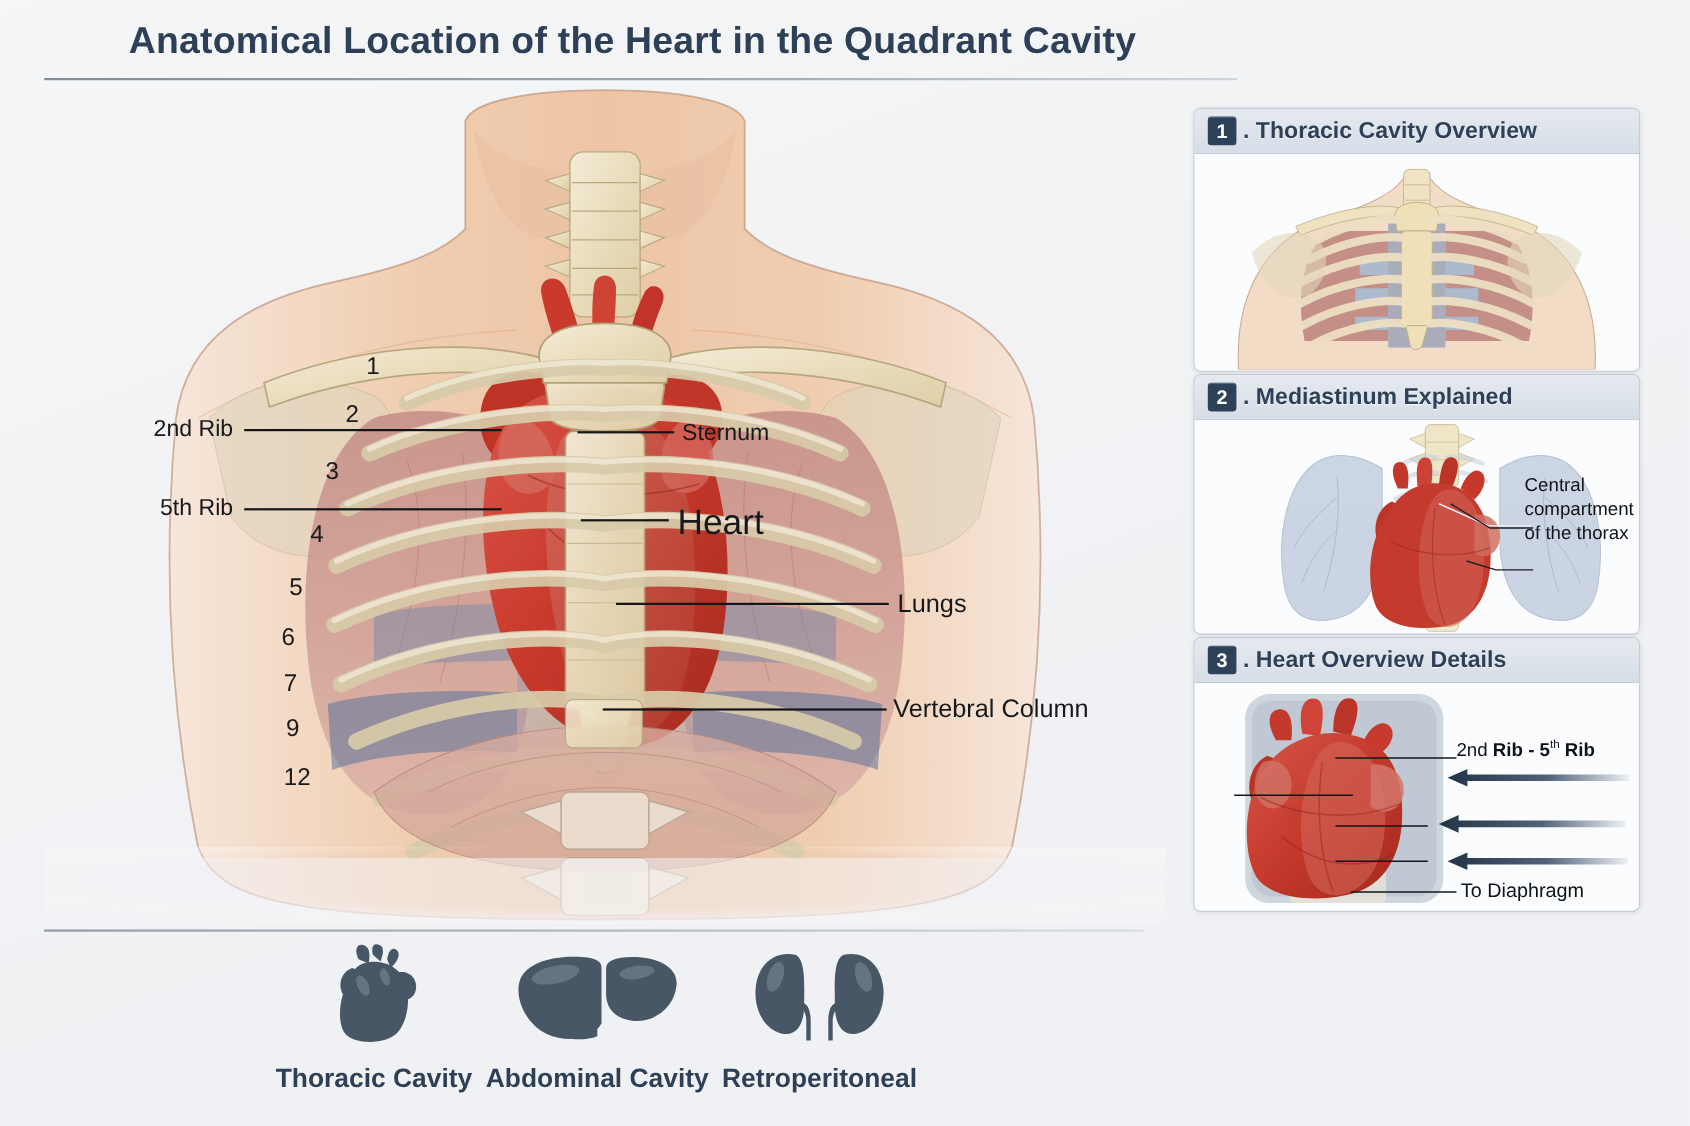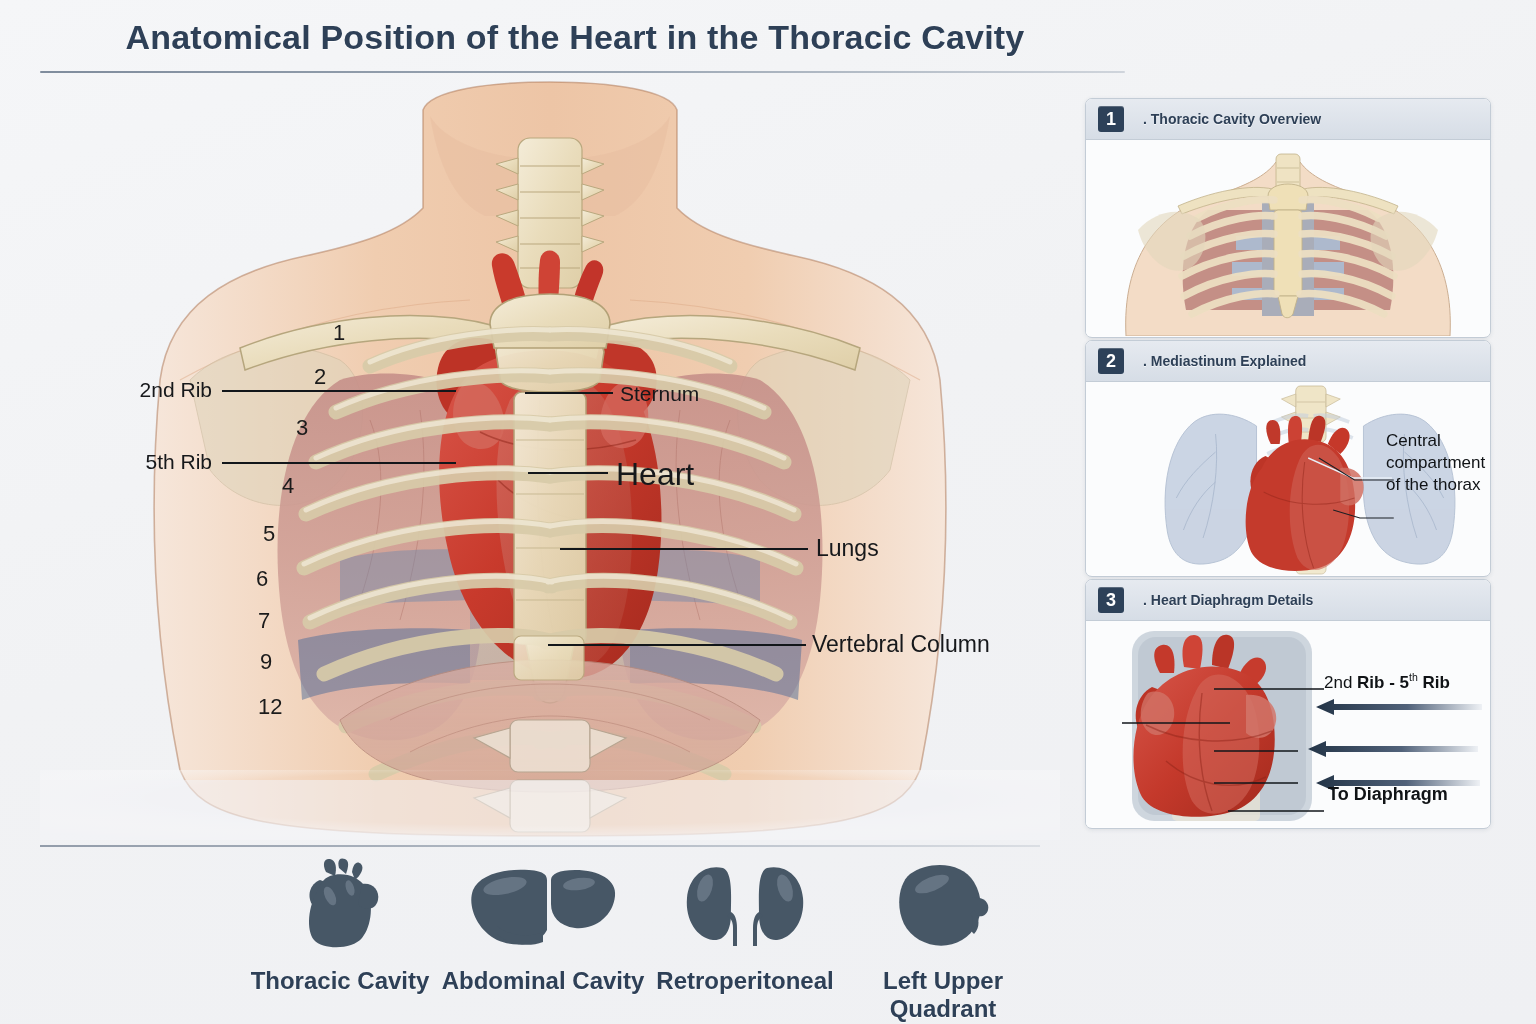--- a/index.html
+++ b/index.html
@@ -56,21 +56,21 @@
     background:linear-gradient(180deg,#e6eaf0 0%,#d6dde6 100%);
     border-bottom:1px solid #c3ccd6;
   }
   .badge{
     width:26px;height:26px;flex:0 0 26px;border-radius:3px;background:#2d4159;
     color:#fff;font-size:18px;font-weight:bold;display:flex;
     align-items:center;justify-content:center;
     box-shadow:inset 0 1px 0 rgba(255,255,255,.22);
   }
   .panel-title{
-    margin-left:19px;font-size:14px;font-weight:bold;color:#2e4057;
+    margin-left:6px;font-size:21px;font-weight:bold;color:#2e4057;
     text-shadow:0 1px 0 rgba(255,255,255,.7);
   }
   .panel-title .dot{font-weight:bold;}
   .panel-body{position:relative;background:#fbfcfd;}
   .panel-body svg{display:block;width:100%;height:100%;}
 
   .pl{position:absolute;font-size:17px;color:#101316;line-height:1.28;white-space:nowrap;}
 
   
   .legend{position:absolute;left:40px;top:855px;width:1000px;height:150px;}
@@ -81,21 +81,21 @@
     margin-top:17px;font-size:24px;font-weight:bold;color:#2e4057;
     text-shadow:0 1px 0 rgba(255,255,255,.7);
   }
   sup{font-size:.62em;vertical-align:super;}
 </style>
 </head>
 <body>
 
 <div id="stage">
 
-  <div class="title">Anatomical Position of the Heart in the Thoracic Cavity</div>
+  <div class="title">Anatomical Location of the Heart in the Quadrant Cavity</div>
   <div class="title-rule"></div>
 
   <div id="main-figure">
     <svg viewBox="0 0 1020 760" preserveAspectRatio="none">
       <defs>
         <linearGradient id="skinG" x1="0" y1="0" x2="1" y2="0">
           <stop offset="0" stop-color="#f6e6da"></stop>
             <stop offset=".28" stop-color="#f0cdb0"></stop>
           <stop offset=".5" stop-color="#edc5a6"></stop>
             <stop offset=".75" stop-color="#f0cdb0"></stop>
@@ -498,21 +498,21 @@
         <div>of the thorax</div>
       </div>
     </div>
   </div>
 
   <div class="panel" style="top:579px;height:248px;">
     <div class="panel-head">
       <div class="badge">3</div>
       <div class="panel-title">
         <span class="dot">.</span>
-        <span>Heart Diaphragm Details</span>
+        <span>Heart Overview Details</span>
       </div>
     </div>
     <div class="panel-body" style="height:206px;">
       <svg viewBox="0 0 404 206" preserveAspectRatio="none">
         <rect width="404" height="206" fill="#fbfcfd"></rect>
         <defs>
           <linearGradient id="arrG" x1="0" y1="0" x2="1" y2="0">
             <stop offset="0" stop-color="#233447"></stop>
               <stop offset=".55" stop-color="#51627a"></stop>
             <stop offset="1" stop-color="#eef1f5"></stop>
@@ -559,21 +559,21 @@
 
         <g>
           <path d="M230,86 L248,78 L248,83 L396,83 L396,89 L248,89 L248,94 Z" fill="url(#arrG)"></path>
           <path d="M222,128 L240,120 L240,125 L392,125 L392,131 L240,131 L240,136 Z" fill="url(#arrG)"></path>
           <path d="M230,162 L248,154 L248,159 L394,159 L394,165 L248,165 L248,170 Z" fill="url(#arrG)"></path>
         </g>
       </svg>
       <div class="pl" style="left:238px;top:50px;font-size:17px;">
         <span>2nd </span><b>Rib</b><b> - </b><b>5</b><sup>th</sup><b> Rib</b>
       </div>
-      <div class="pl" style="left:242px;top:162px;font-size:18px;font-weight:bold;">To Diaphragm</div>
+      <div class="pl" style="left:242px;top:177px;font-size:18px;">To Diaphragm</div>
     </div>
   </div>
 
   <div class="bottom-rule"></div>
 
   <div class="legend">
 
     <div class="legend-item" style="left:195px;">
       <div class="legend-icon">
         <svg width="96" height="92" viewBox="0 0 96 92">
@@ -628,32 +628,16 @@
           <g fill="#7f8c9b" opacity=".55">
             <ellipse cx="38" cy="22" rx="22" ry="8" transform="rotate(-12 38 22)"></ellipse>
             <ellipse cx="112" cy="20" rx="16" ry="6" transform="rotate(-8 112 20)"></ellipse>
           </g>
           <rect x="80" y="6" width="3" height="60" fill="#eef0f3" opacity=".9"></rect>
         </svg>
       </div>
       <div class="legend-label">Abdominal Cavity</div>
     </div>
 
-    <div class="legend-item" style="left:798px;">
-      <div class="legend-icon">
-        <svg width="110" height="92" viewBox="0 0 110 92">
-          <g fill="#475766">
-            <path d="M22,16 C42,2 74,4 86,24 C98,44 94,70 74,82
-                     C54,94 26,86 16,66 C8,50 10,26 22,16 Z"></path>
-            <path d="M84,40 C94,38 102,44 100,52 C98,60 88,60 84,54 Z"></path>
-            <path d="M86,52 C92,60 92,70 86,76 L82,72 C86,66 86,60 82,56 Z"></path>
-          </g>
-          <g fill="#7f8c9b" opacity=".55">
-            <ellipse cx="44" cy="26" rx="18" ry="7" transform="rotate(-22 44 26)"></ellipse>
-          </g>
-        </svg>
-      </div>
-      <div class="legend-label">Left Upper Quadrant</div>
-    </div>
 
   </div>
 
 </div>
 
 </body></html>

